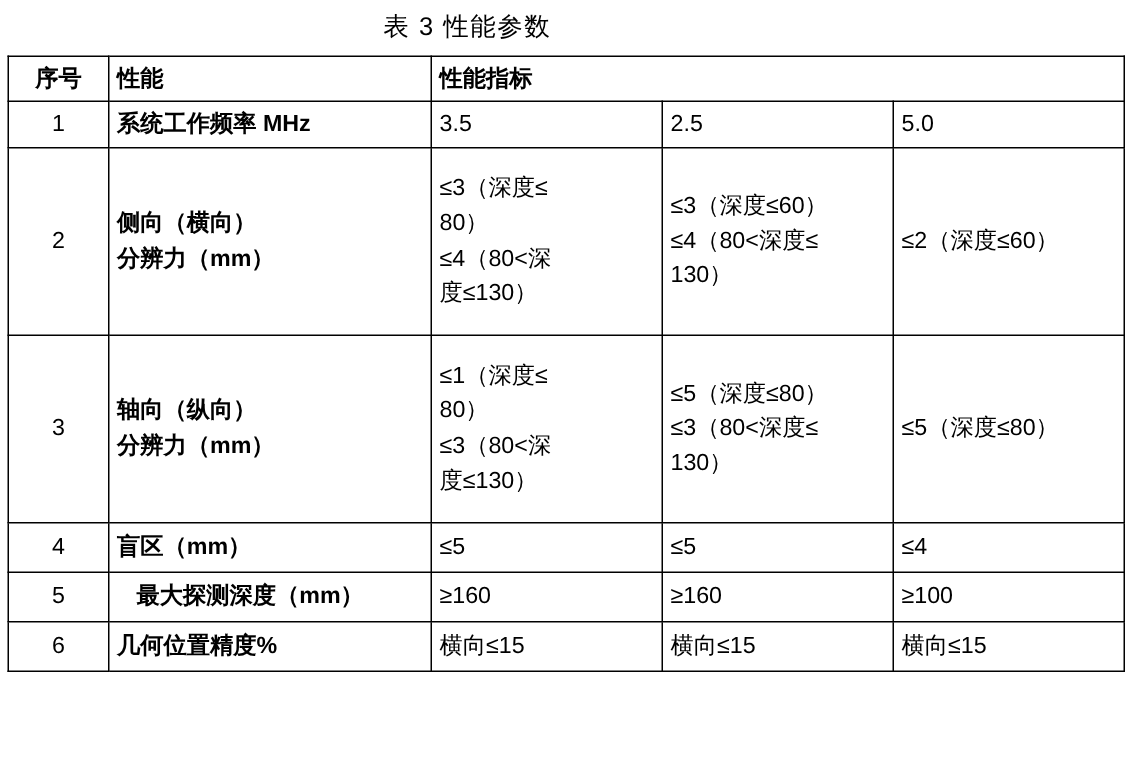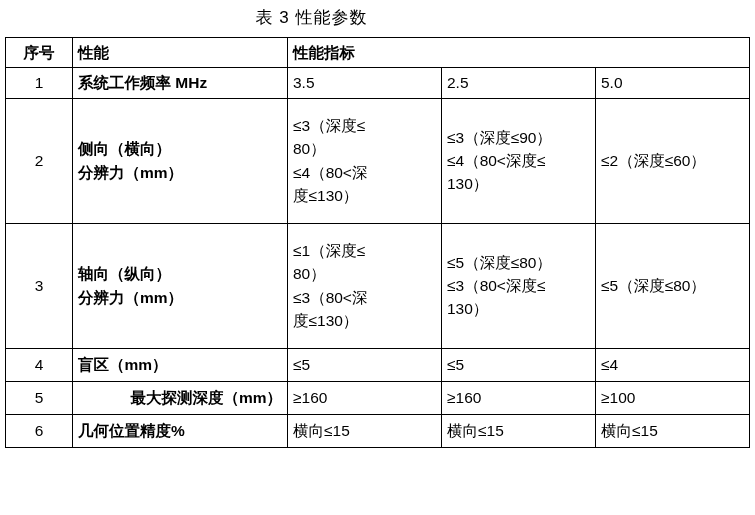--- a/index.html
+++ b/index.html
@@ -55,21 +55,21 @@
   .val-left {
     text-align: left;
     padding-left: 8px;
   }
   .prop-cell {
     text-align: left;
     padding-left: 22px;
     font-weight: bold;
   }
   .prop-cell.center-text {
-    text-align: right;
+    text-align: left;
     padding-left: 18px;
   }
   .multi-line div { white-space: normal; }
   .tall { height: 118px; }
   .row-small td { height: 26px; }
 </style>
 </head>
 <body>
 
 <div class="page">
@@ -98,21 +98,21 @@
           <div>侧向（横向）</div>
           <div>分辨力（mm）</div>
         </td>
         <td class="val-left multi-line">
           <div>≤3（深度≤</div>
           <div>80）</div>
           <div>≤4（80&lt;深</div>
           <div>度≤130）</div>
         </td>
         <td class="val-left multi-line">
-          <div>≤3（深度≤90）</div>
+          <div>≤3（深度≤60）</div>
           <div>≤4（80&lt;深度≤</div>
           <div>130）</div>
         </td>
         <td class="c-val multi-line">
           <div>≤2（深度≤60）</div>
         </td>
       </tr>
 
       <tr>
         <td class="c-no tall">3</td>

